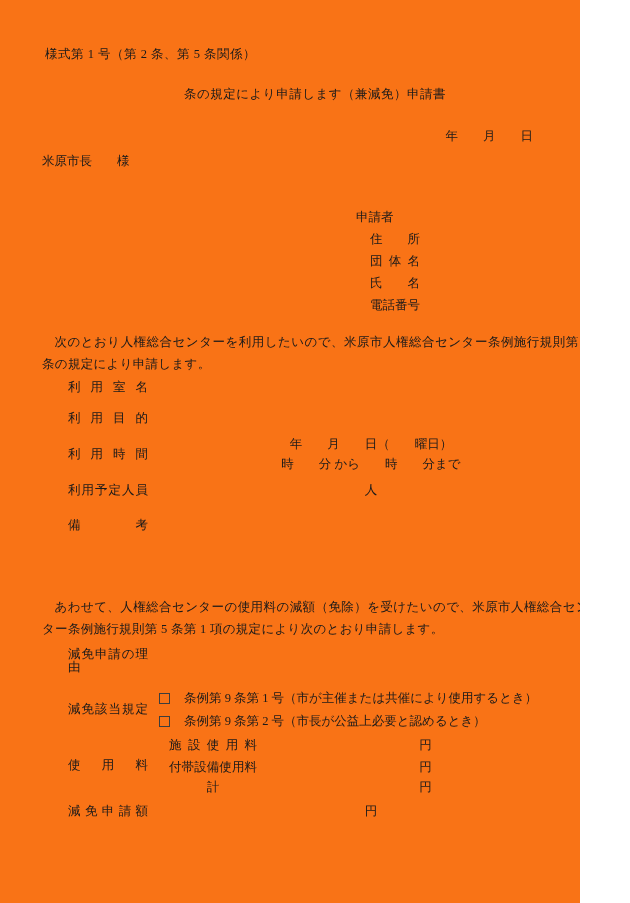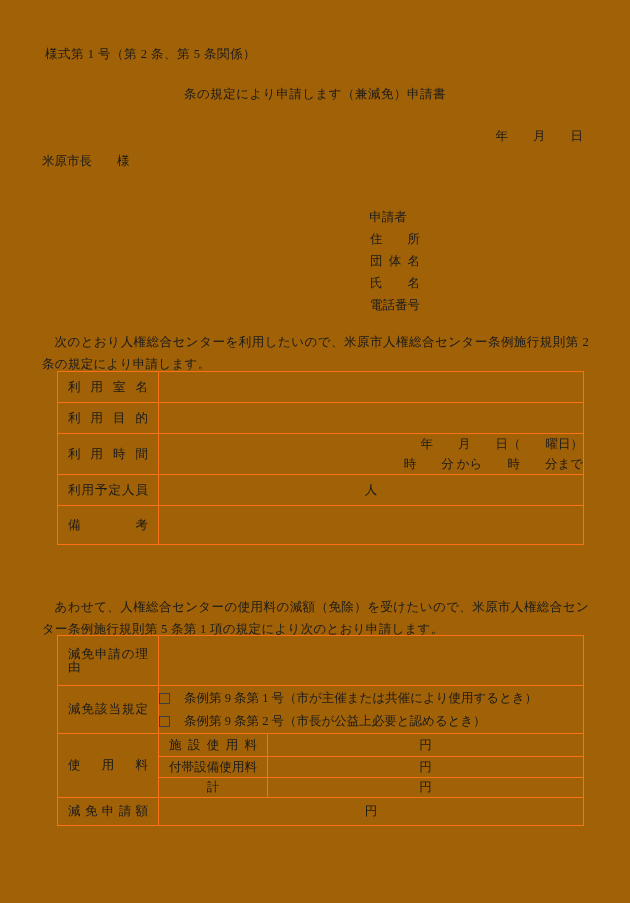--- a/index.html
+++ b/index.html
@@ -10,23 +10,23 @@
   body {
     width: 630px;
     height: 903px;
     font-family: "Liberation Serif", "DejaVu Serif", serif;
     font-size: 12.5px;
     color: #1a1a1a;
     line-height: 1;
   }
   .page {
     position: relative;
-    width: 630px;
+    width: 580px;
     height: 903px;
-    background: #a16207;
+    background: #f97316;
     overflow: hidden;
   }
   .form-number {
     position: absolute;
     left: 45px;
     top: 48px;
     letter-spacing: 0.5px;
   }
   .title {
     position: absolute;
@@ -50,21 +50,20 @@
     left: 42px;
     top: 155px;
   }
   .applicant {
     position: absolute;
     left: 356px;
     top: 211px;
   }
   .applicant .app-heading {
     margin-bottom: 9px;
-    text-align: center;
   }
   .applicant .app-row {
     margin-left: 14px;
     height: 22px;
   }
   .app-label {
     display: inline-block;
     width: 50px;
     text-align: justify;
     text-align-last: justify;
@@ -101,21 +100,21 @@
   .jl {
     text-align: justify;
     text-align-last: justify;
     padding: 0 10px;
   }
   .jl-c {
     text-align: center;
     text-align-last: center;
   }
   .center { text-align: center; }
-  .time-cell div { line-height: 20px; text-align: right; }
+  .time-cell div { line-height: 20px; }
   .prov-cell { padding-left: 12px; }
   .prov-line {
     display: flex;
     align-items: center;
     height: 23px;
   }
   .checkbox {
     display: inline-block;
     width: 9px;
     height: 9px;

